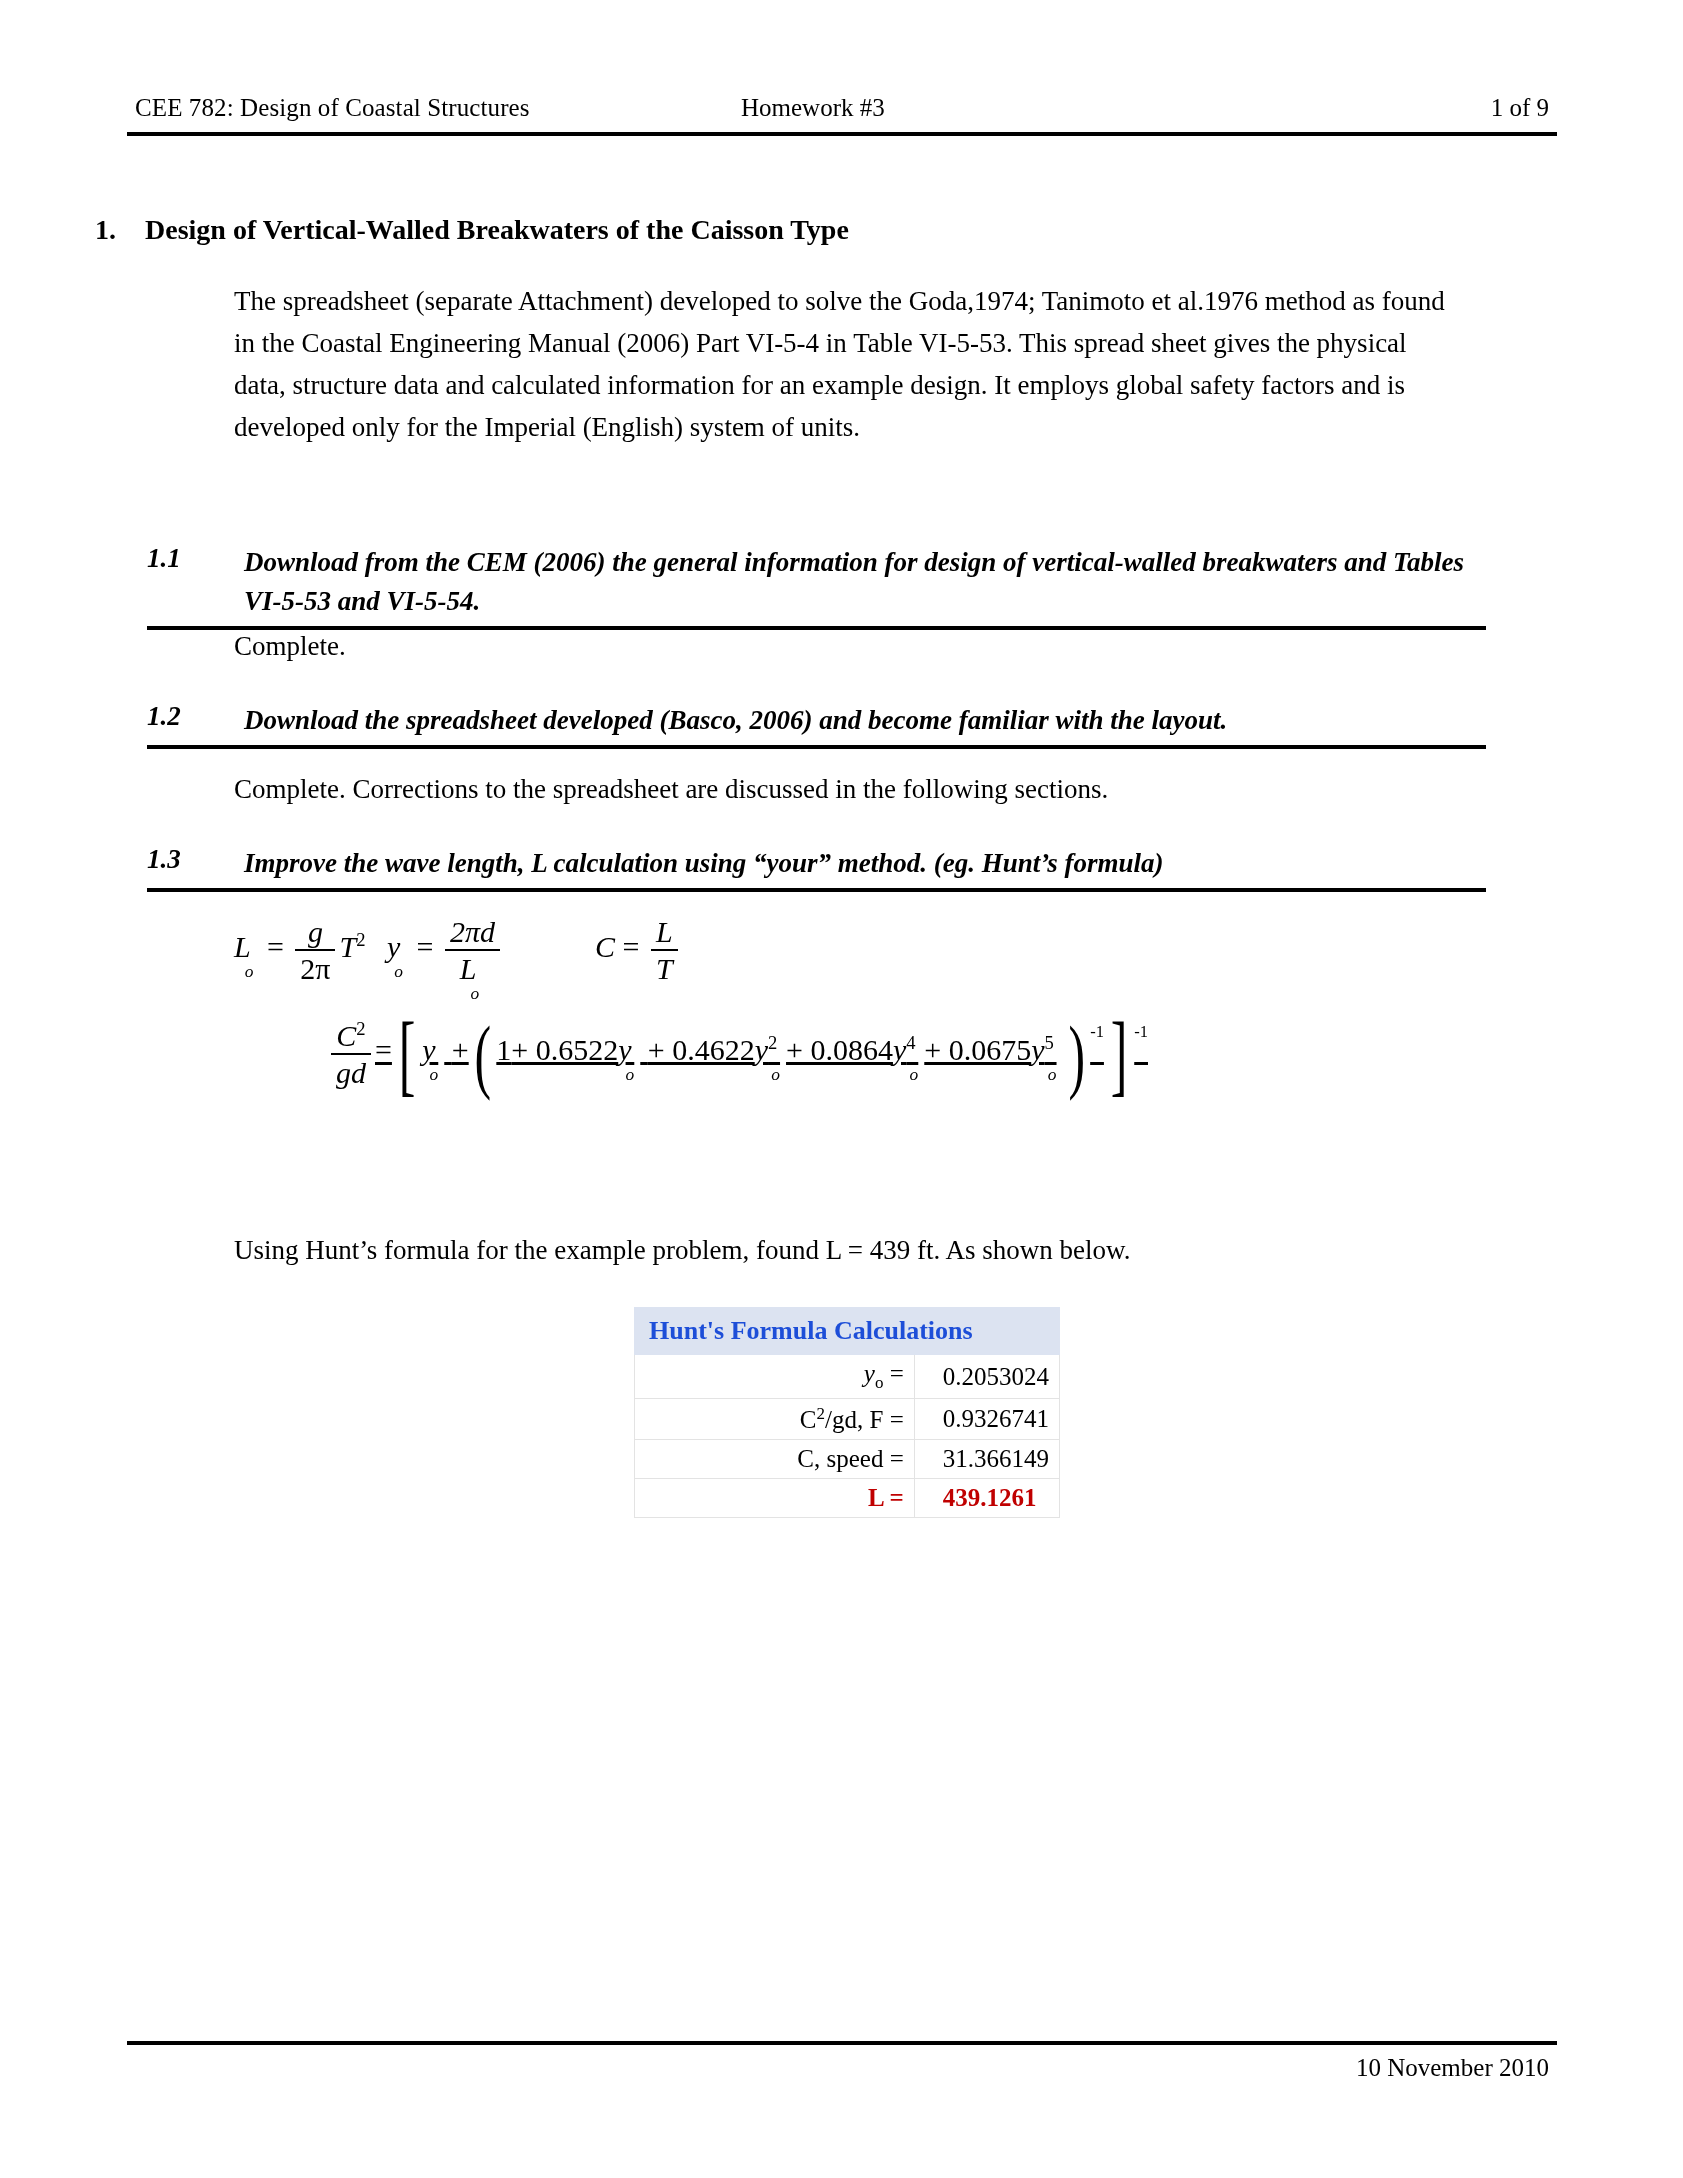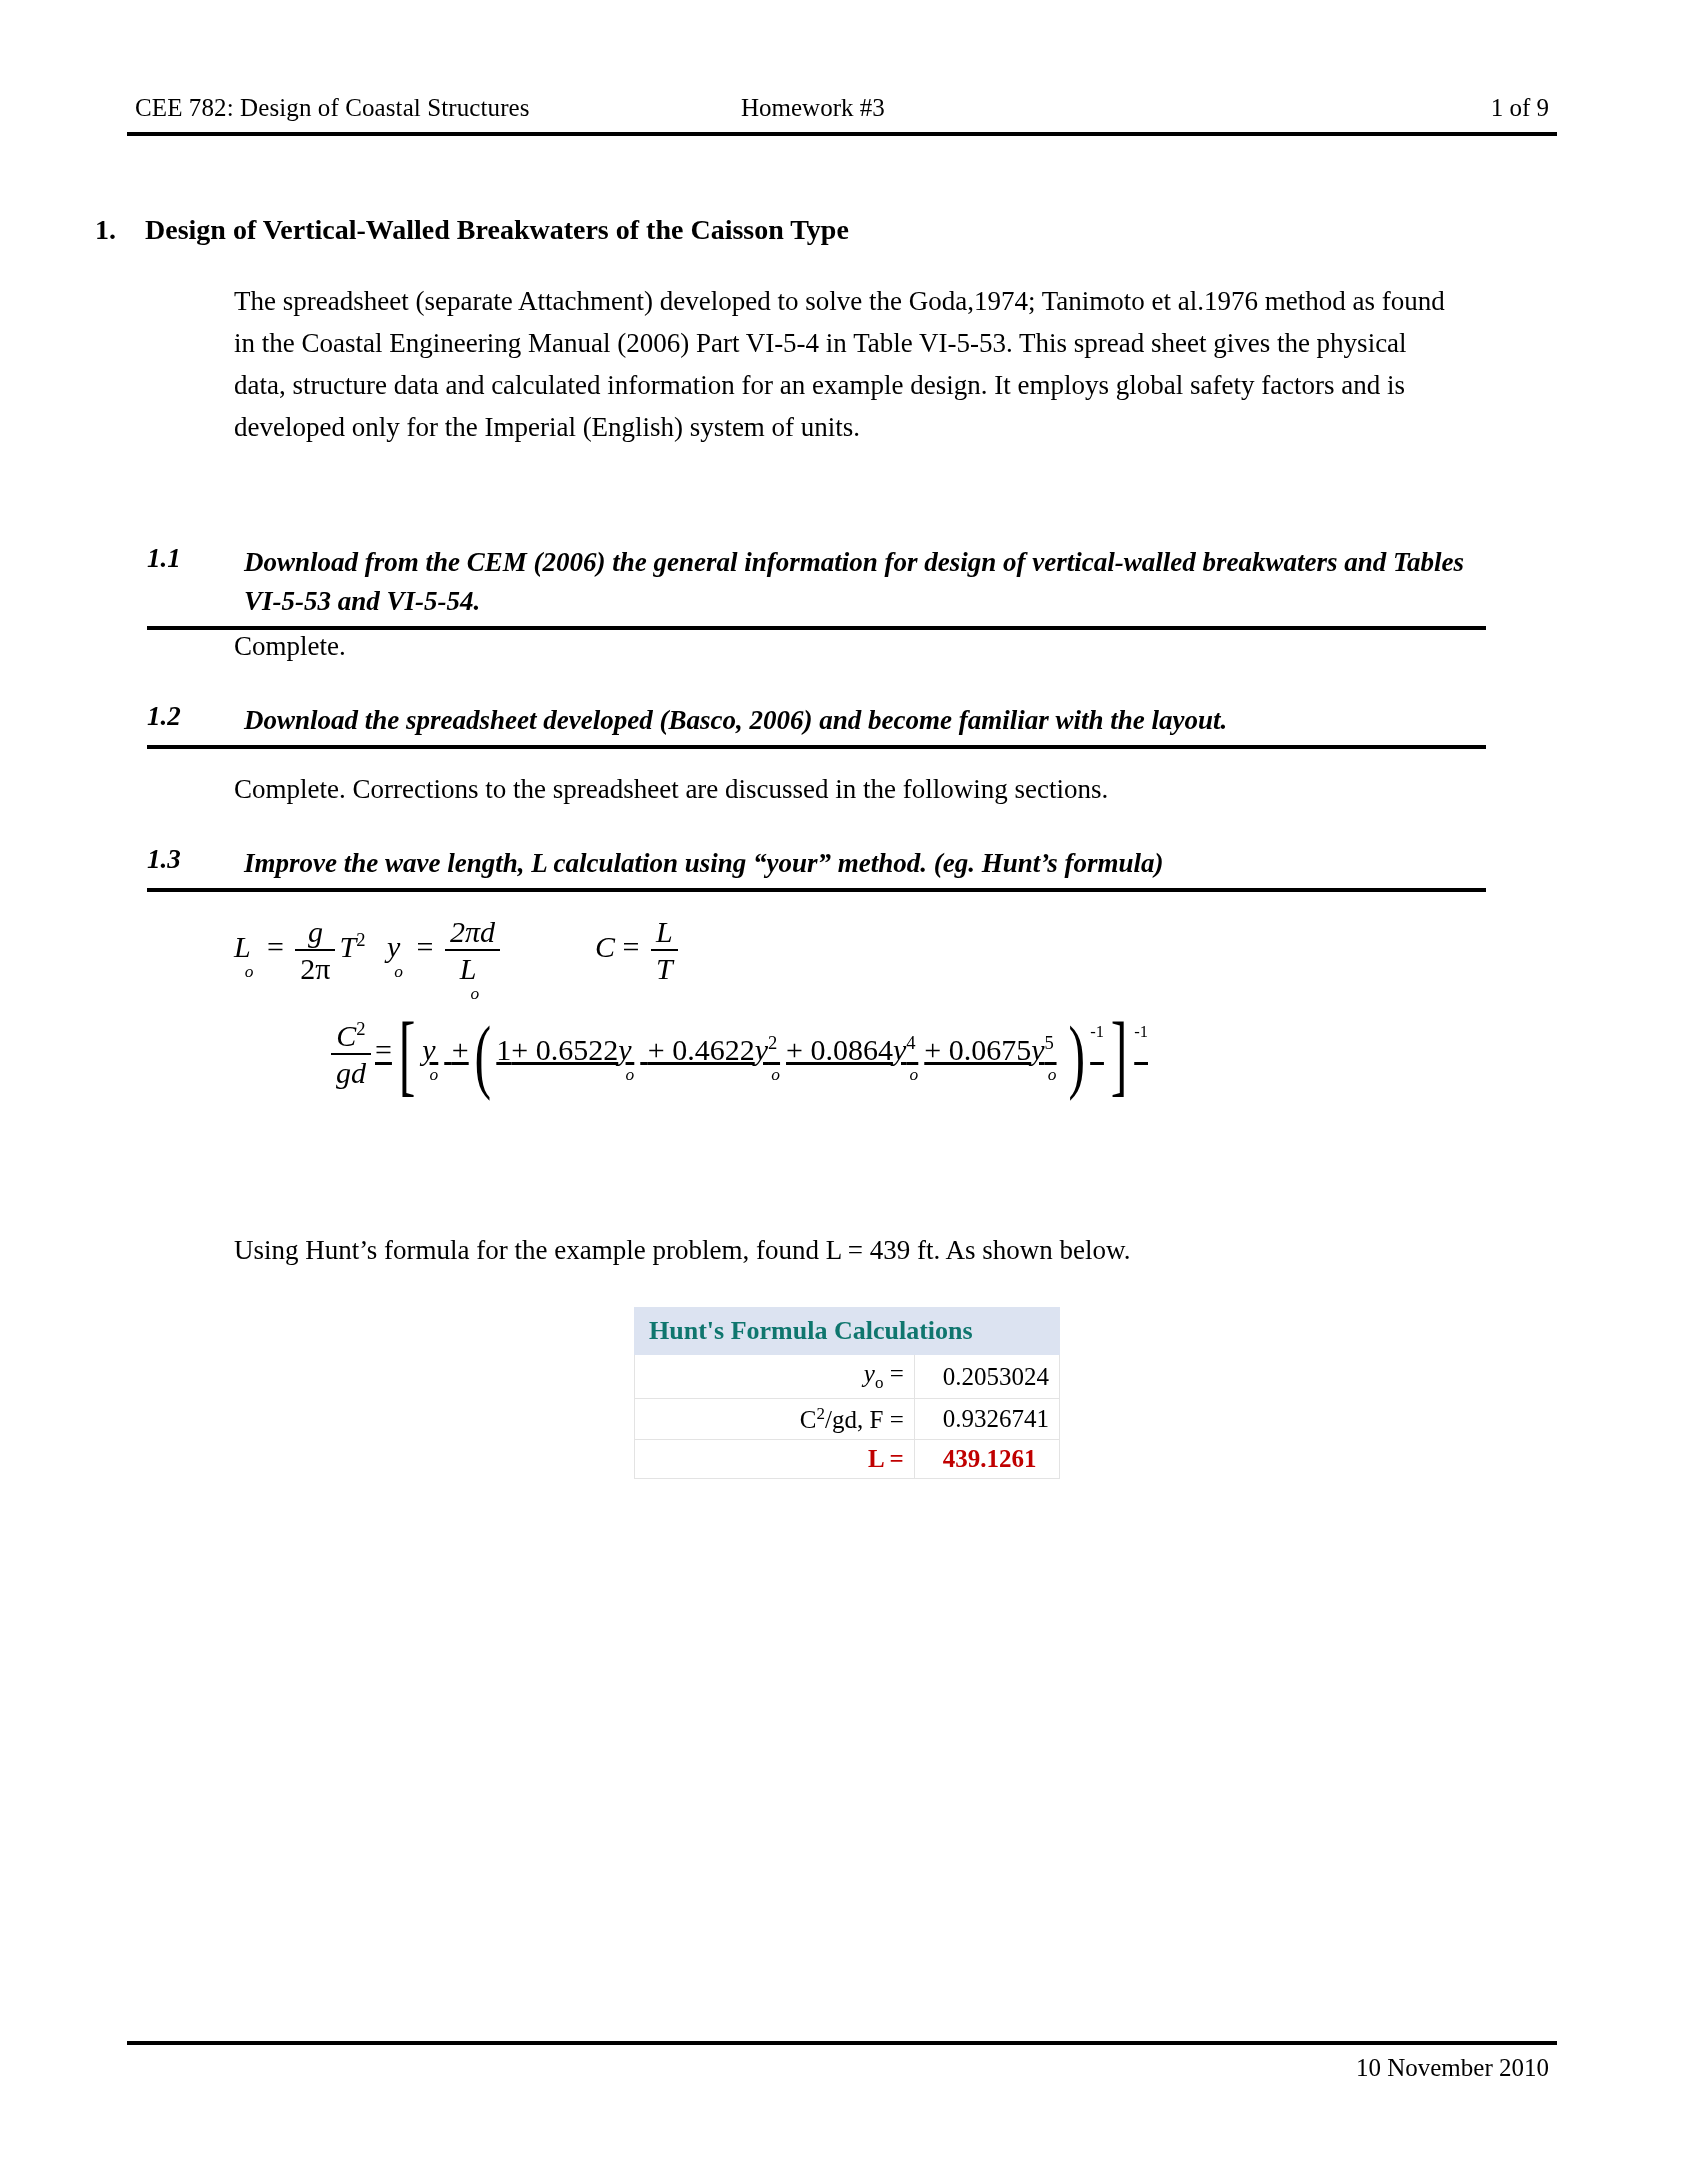--- a/index.html
+++ b/index.html
@@ -226,21 +226,21 @@
   }
   .calc-table th,
   .calc-table td {
     font-family: "Liberation Serif", "DejaVu Serif", serif;
     font-size: 25px;
     padding: 5px 10px;
     border: 1px solid #e3e3e3;
   }
   .calc-table thead th {
     background: #dce3f1;
-    color: #0f766e;
+    color: #1d4ed8;
     font-weight: bold;
     text-align: left;
     padding: 8px 12px 8px 14px;
     border: 1px solid #dce3f1;
     font-size: 26px;
   }
   .calc-table td.lbl {
     text-align: right;
     width: 259px;
     white-space: nowrap;
@@ -377,20 +377,24 @@
     </thead>
     <tbody>
       <tr>
         <td class="lbl"><span class="mvar">y</span><span class="tsub">o</span><span> =</span></td>
         <td class="val">0.2053024</td>
       </tr>
       <tr>
         <td class="lbl"><span>C</span><span class="tsup">2</span><span>/gd, F =</span></td>
         <td class="val">0.9326741</td>
       </tr>
+      <tr>
+        <td class="lbl">C, speed =</td>
+        <td class="val">31.366149</td>
+      </tr>
       <tr class="total">
         <td class="lbl">L =</td>
         <td class="val">439.1261</td>
       </tr>
     </tbody>
   </table>
 
   <div class="footer-rule"></div>
   <div class="doc-footer">
     <span class="ftr-right">10 November 2010</span>

